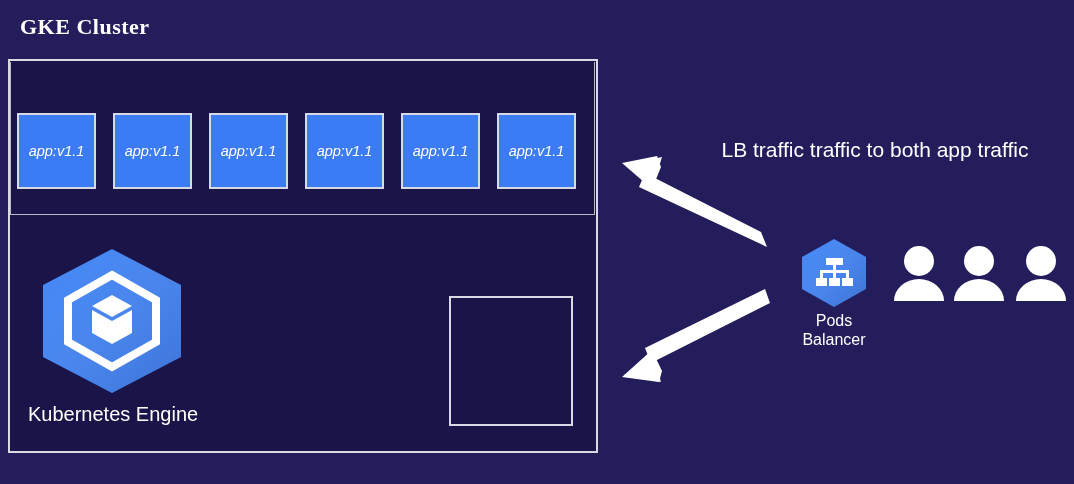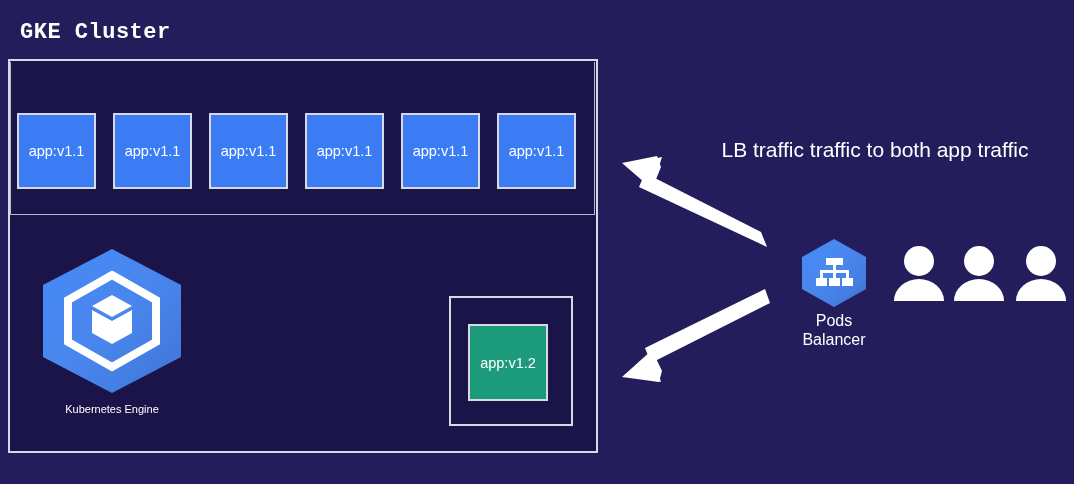--- a/index.html
+++ b/index.html
@@ -14,22 +14,22 @@
     background: #241d5c;
     overflow: hidden;
     font-family: "Liberation Sans", sans-serif;
     -webkit-font-smoothing: antialiased;
   }
 
   
   #cluster-title {
     position: absolute;
     left: 20px;
-    top: 20px;
-    font-family: Liberation Mono, monospace;
+    top: 14px;
+    font-family: Liberation Serif, serif;
     font-weight: bold;
     font-size: 22px;
     letter-spacing: 0.5px;
     color: #ffffff;
     white-space: nowrap;
   }
 
   
   #cluster-box {
     position: absolute;
@@ -77,38 +77,38 @@
     border: 2px solid #d9d9e4;
     box-sizing: border-box;
     display: flex;
     align-items: center;
     justify-content: center;
     color: #ffffff;
     font-size: 14.5px;
     white-space: nowrap;
     overflow: visible;
   }
-  .pod-v1 span { display: block; }
+  .pod-v1 span { display: block; font-style: italic; }
 
   
   #gke-icon-wrap {
     position: absolute;
     left: 28px;
     top: 243px;
     width: 168px;
     height: 172px;
   }
   #gke-label {
     position: absolute;
     left: 0px;
     top: 160px;
     width: 168px;
     text-align: center;
     color: #ffffff;
-    font-size: 11px;
+    font-size: 20px;
     white-space: nowrap;
   }
 
   
   #pods-label {
     position: absolute;
     left: 350px;
     top: 246px;
     width: 122px;
     text-align: center;
@@ -232,23 +232,20 @@
 
       <polygon points="84,52 104,63 84,74 64,63" fill="#ffffff"></polygon>
       <polygon points="64,67 84,78 84,101 64,90" fill="#ffffff"></polygon>
       <polygon points="104,67 104,90 84,101 84,78" fill="#ffffff"></polygon>
     </svg>
     <div id="gke-label">Kubernetes Engine</div>
   </div>
 
 
   <div id="v12-container"></div>
-  <div id="pod-v12">
-      <span>app:v1.2</span>
-    </div>
 
   <div id="lb-caption">
     <span>LB traffic traffic to both app</span>
     <span>traffic</span>
   </div>
 
   <svg id="arrows">
 
     <g>
       <polygon points="767,247 761,232 645,173 639,187" fill="#ffffff"></polygon>

